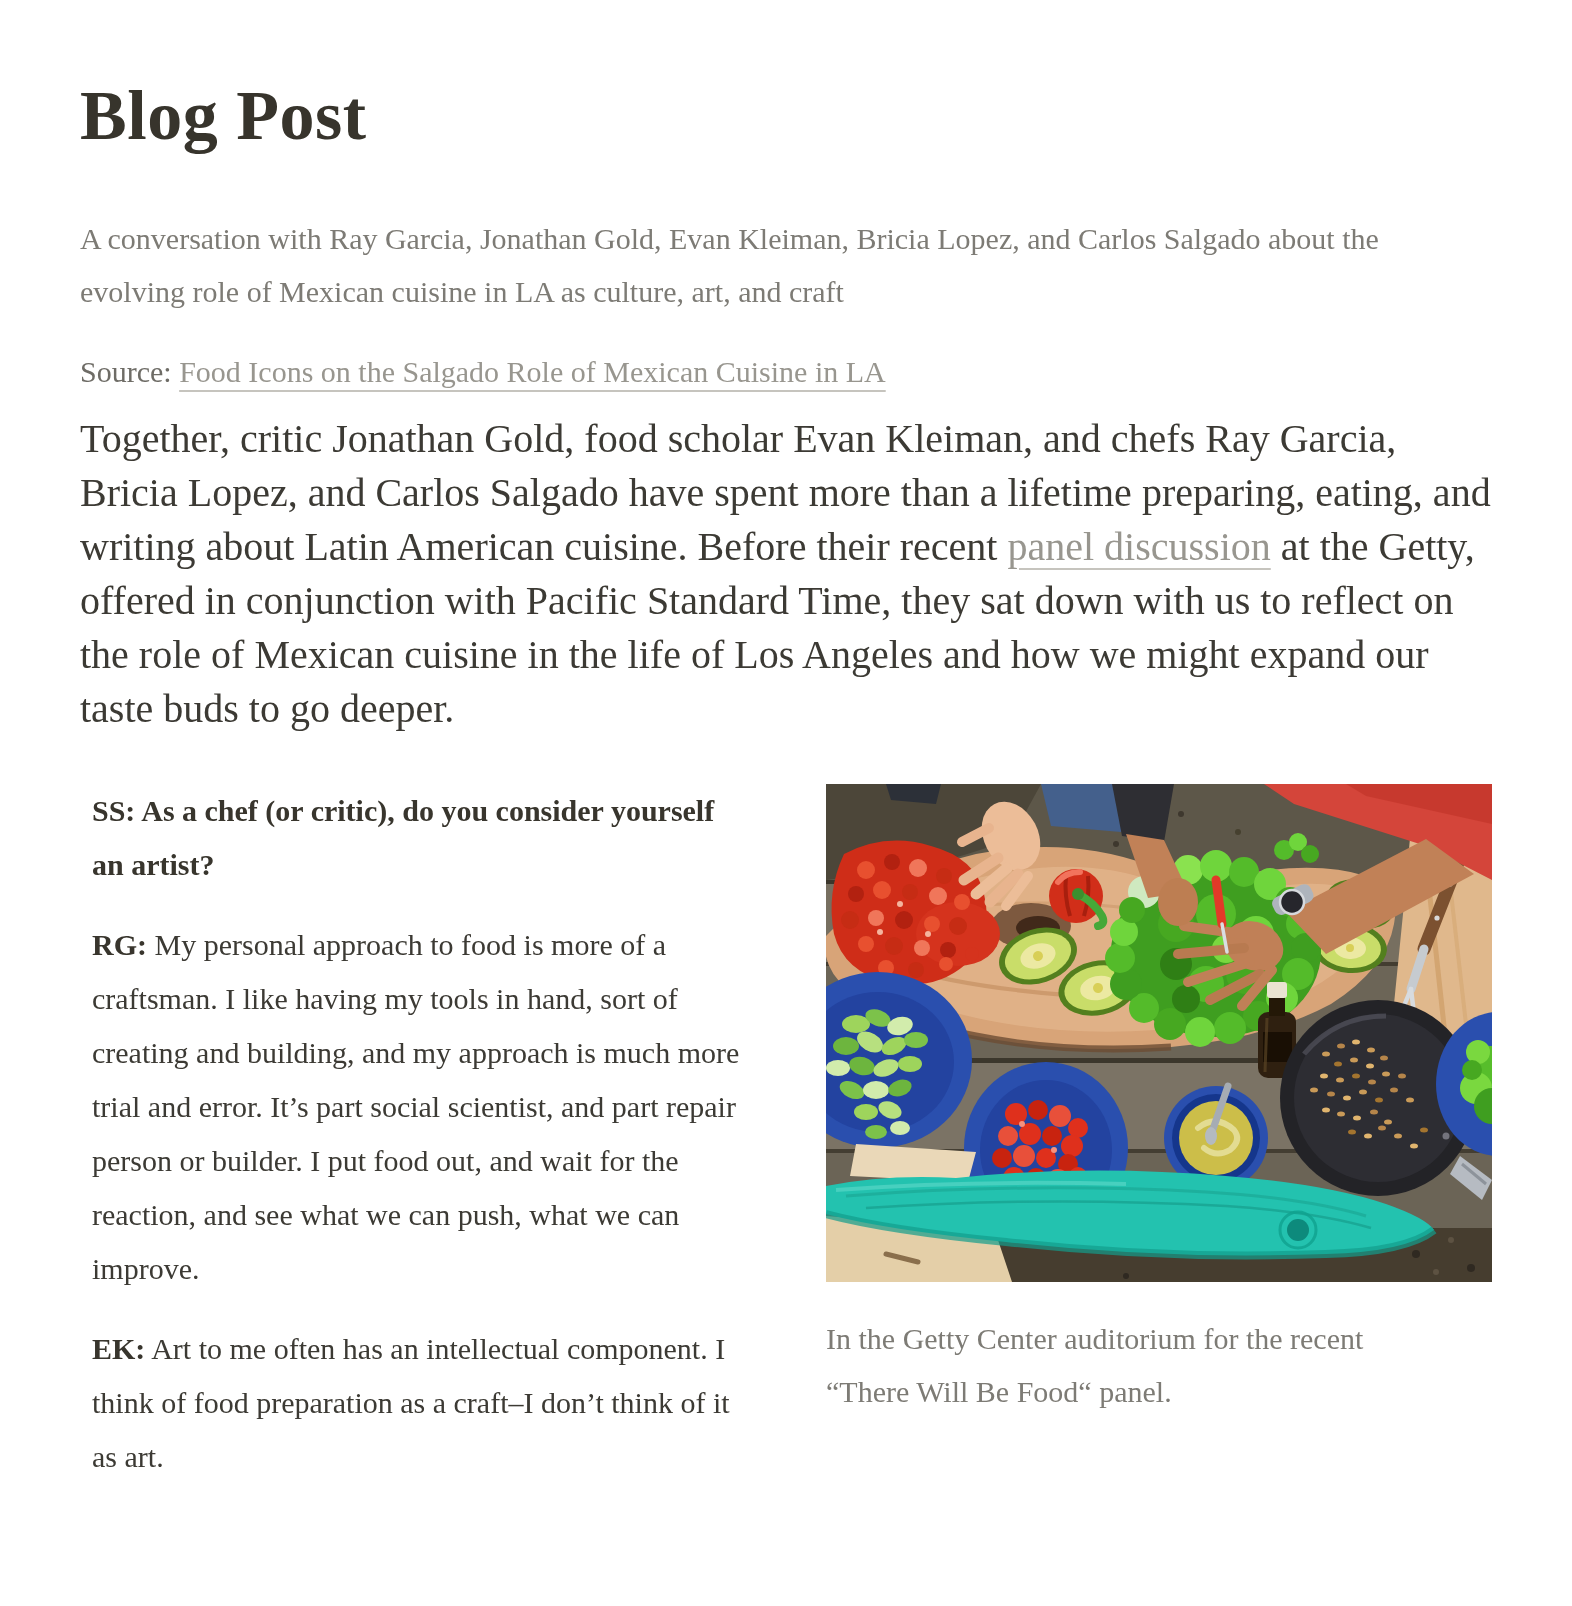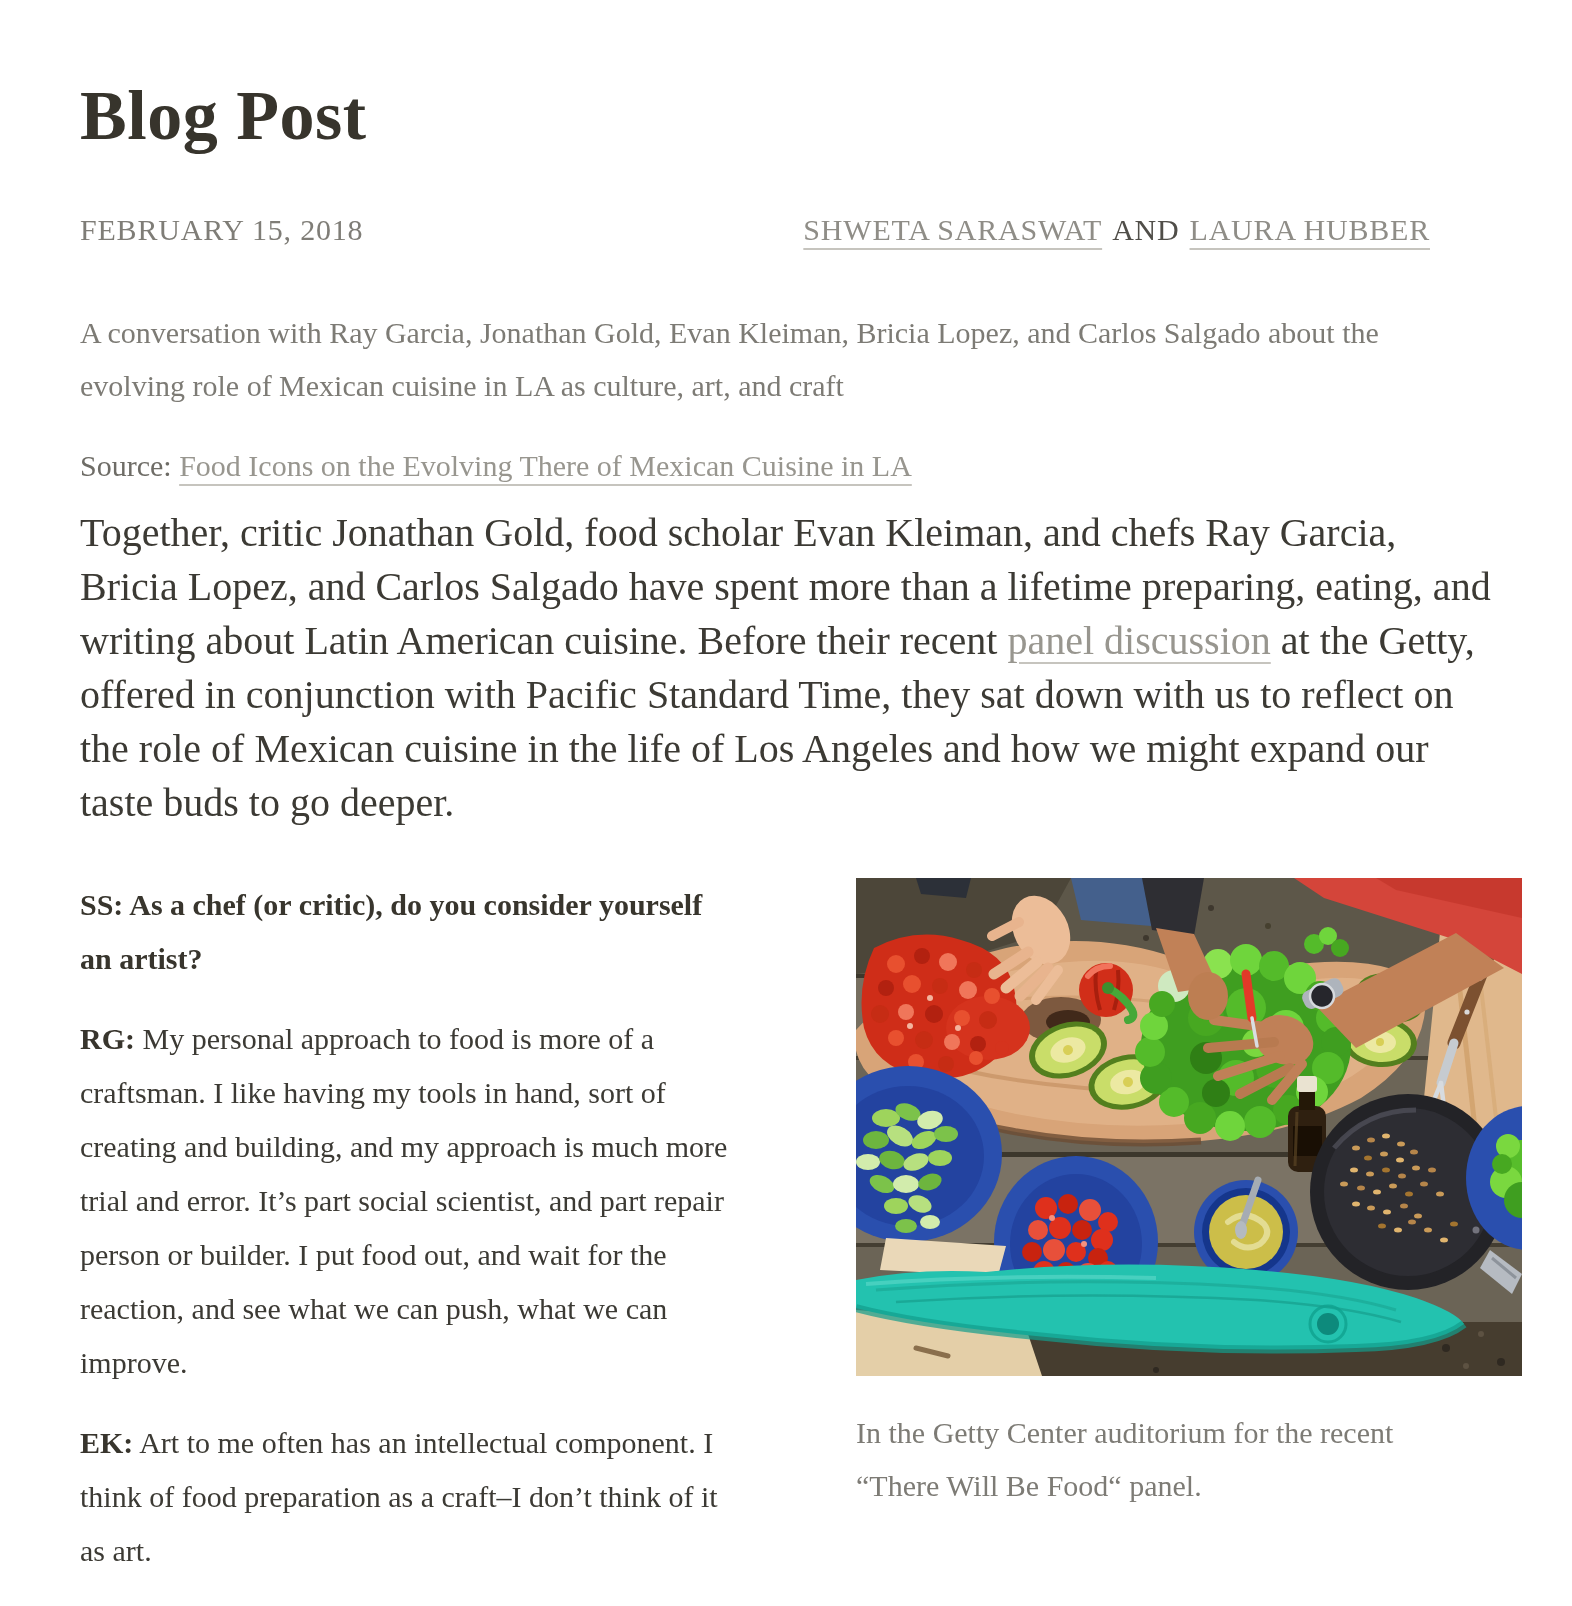--- a/index.html
+++ b/index.html
@@ -7,44 +7,40 @@
   .page{width:1572px;box-sizing:border-box;padding:74px 80px 40px 80px;background:#fff;}
   h1.title{font-size:70px;line-height:84px;font-weight:700;margin:0 0 54px 0;color:#37342c;letter-spacing:.5px;}
   .meta{display:flex;justify-content:space-between;align-items:baseline;font-size:30px;line-height:36px;color:#7f7d77;margin:0 0 58px 0;letter-spacing:.8px;}
   .meta .authors{margin-right:62px;white-space:nowrap;color:#8f8d87;}
   .meta a{color:#8f8d87;text-decoration:underline;text-decoration-color:#c6c4be;text-decoration-thickness:2px;text-underline-offset:8px;}
   .meta .and{color:#504e49;margin:0 10px;}
   p.intro{font-size:30px;line-height:53px;color:#7d7b75;margin:0 8px 27px 0;}
   p.source{font-size:30px;line-height:53px;color:#6e6c66;margin:0 0 14px 0;}
   a.glink{color:#98968f;text-decoration:underline;text-decoration-color:#c6c4be;text-decoration-thickness:2px;text-underline-offset:8px;}
   p.body-par{font-size:40px;line-height:54px;color:#3c3a34;margin:0 0 48px 0;}
-  .columns{display:flex;gap:118px;align-items:flex-start;}
+  .columns{display:flex;gap:76px;align-items:flex-start;justify-content:flex-end;}
   .qa-col{width:658px;flex:none;font-size:30px;line-height:54px;color:#3c3a34;}
   .qa-col p{margin:0 0 26px 0;}
   .qa-col p.q{font-weight:700;color:#38352d;}
   .qa-col strong{font-weight:700;color:#38352d;}
   figure.photo-fig{margin:0;width:666px;flex:none;}
   figure.photo-fig svg{display:block;}
   figcaption{font-size:30px;line-height:53px;color:#7d7b75;margin-top:30px;max-width:570px;}
 </style>
 </head>
 <body>
 
 <main class="page">
 
   <h1 class="title">Blog Post</h1>
 
-  <div class="meta">
-    <span class="date">FEBRUARY 15, 2018</span>
-    <span class="authors"><a href="#">SHWETA SARASWAT</a><span class="and">AND</span><a href="#">LAURA HUBBER</a></span>
-  </div>
 
   <p class="intro">A conversation with Ray Garcia, Jonathan Gold, Evan Kleiman, Bricia Lopez, and Carlos Salgado about the evolving role of Mexican cuisine in LA as culture, art, and craft</p>
 
-  <p class="source"><span>Source: </span><a href="#" class="glink">Food Icons on the Evolving There of Mexican Cuisine in LA</a></p>
+  <p class="source"><span>Source: </span><a href="#" class="glink">Food Icons on the Salgado Role of Mexican Cuisine in LA</a></p>
 
   <p class="body-par"><span>Together, critic Jonathan Gold, food scholar Evan Kleiman, and chefs Ray Garcia, Bricia Lopez, and Carlos Salgado have spent more than a lifetime preparing, eating, and writing about Latin American cuisine. Before their recent </span><a href="#" class="glink">panel discussion</a><span> at the Getty, offered in conjunction with Pacific Standard Time, they sat down with us to reflect on the role of Mexican cuisine in the life of Los Angeles and how we might expand our taste buds to go deeper.</span></p>
 
   <div class="columns">
 
     <div class="qa-col">
       <p class="q"><strong>SS:</strong> <span>As a chef (or critic), do you consider yourself an artist?</span></p>
       <p><strong>RG:</strong> <span>My personal approach to food is more of a craftsman. I like having my tools in hand, sort of creating and building, and my approach is much more trial and error. It’s part social scientist, and part repair person or builder. I put food out, and wait for the reaction, and see what we can push, what we can improve.</span></p>
       <p><strong>EK:</strong> <span>Art to me often has an intellectual component. I think of food preparation as a craft–I don’t think of it as art.</span></p>
     </div>

